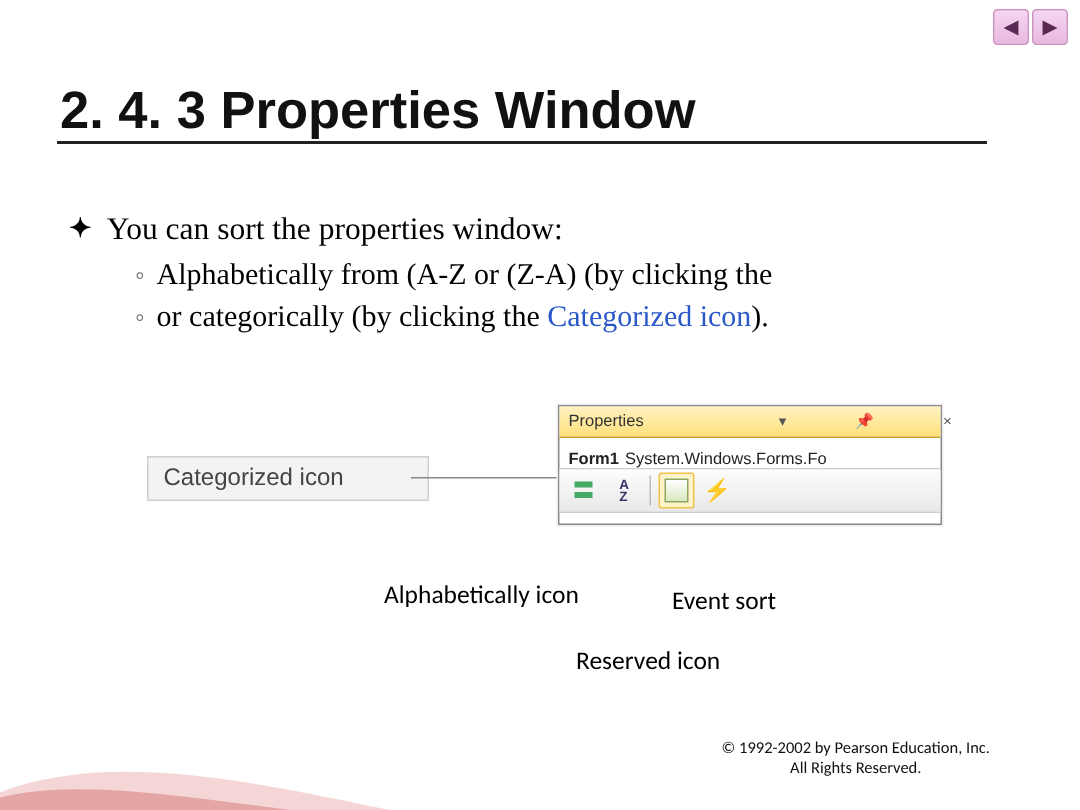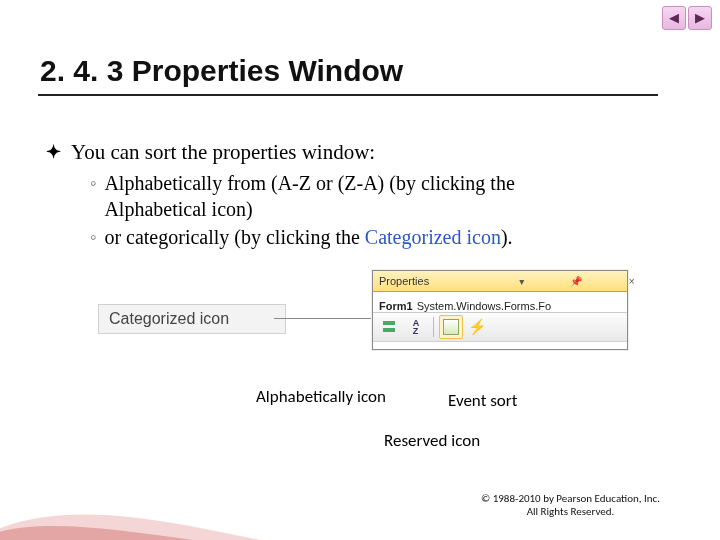--- a/index.html
+++ b/index.html
@@ -32,21 +32,21 @@
     font-size: 13px;
     color: #5a2a55;
     cursor: pointer;
   }
   .slide-title {
     position: absolute;
     left: 40px;
     top: 54px;
     font-family: Arial, Helvetica, sans-serif;
     font-weight: bold;
-    font-size: 30px;
+    font-size: 35px;
     color: #111;
   }
   .title-underline {
     position: absolute;
     left: 38px;
     top: 94px;
     width: 620px;
     height: 2px;
     background: #222;
   }
@@ -262,21 +262,20 @@
 <div class="main-bullet">
   <span class="bullet-glyph">✦</span>
   <span>You can sort the properties window:</span>
 </div>
 
 <div class="sub-bullets">
   <div class="sub-bullet">
     <span class="circ">◦</span>
     <span>
       <span>Alphabetically from (A-Z or (Z-A) (by clicking the</span><br>
-      <span>Alphabetical icon)</span>
     </span>
   </div>
   <div class="sub-bullet">
     <span class="circ">◦</span>
     <span>
       <span>or categorically (by clicking the </span><span class="link-look">Categorized icon</span><span>).</span>
     </span>
   </div>
 </div>
 
@@ -314,20 +313,20 @@
         </div>
     </div>
   </div>
 </div>
 
 <div class="callout" style="left:256px; top:386px;">Alphabetically icon</div>
 <div class="callout" style="left:448px; top:390px;">Event sort</div>
 <div class="callout" style="left:384px; top:430px;">Reserved icon</div>
 
 <div class="copyright">
-  <div>© 1988-2010 by Pearson Education, Inc.</div>
+  <div>© 1992-2002 by Pearson Education, Inc.</div>
   <div>All Rights Reserved.</div>
 </div>
 
 <svg class="swoosh" viewBox="0 0 300 70" preserveAspectRatio="none">
   <path d="M0,70 C80,10 200,40 300,60 L300,70 Z" fill="rgba(200,30,30,0.18)"></path>
   <path d="M0,70 C60,25 170,55 300,68 L300,70 Z" fill="rgba(180,20,20,0.25)"></path>
 </svg>
 
 </body></html>

